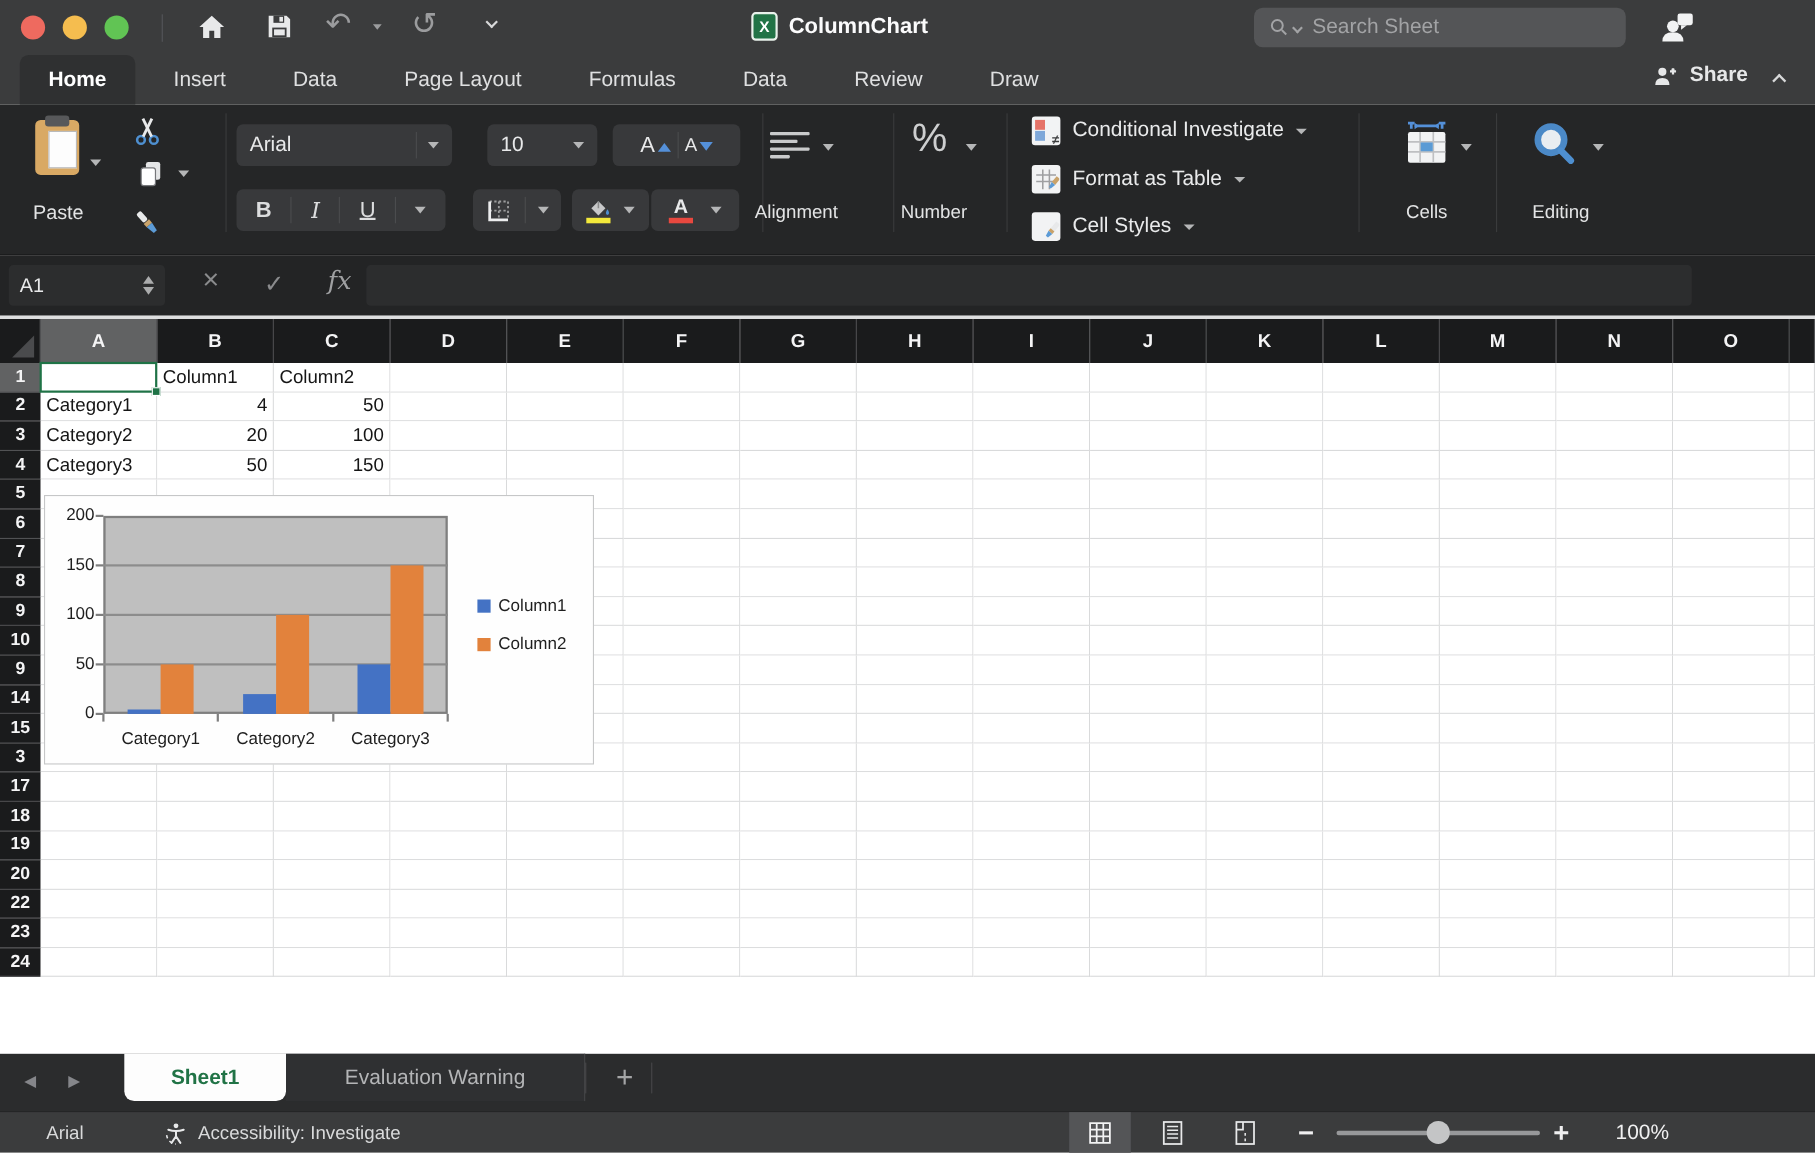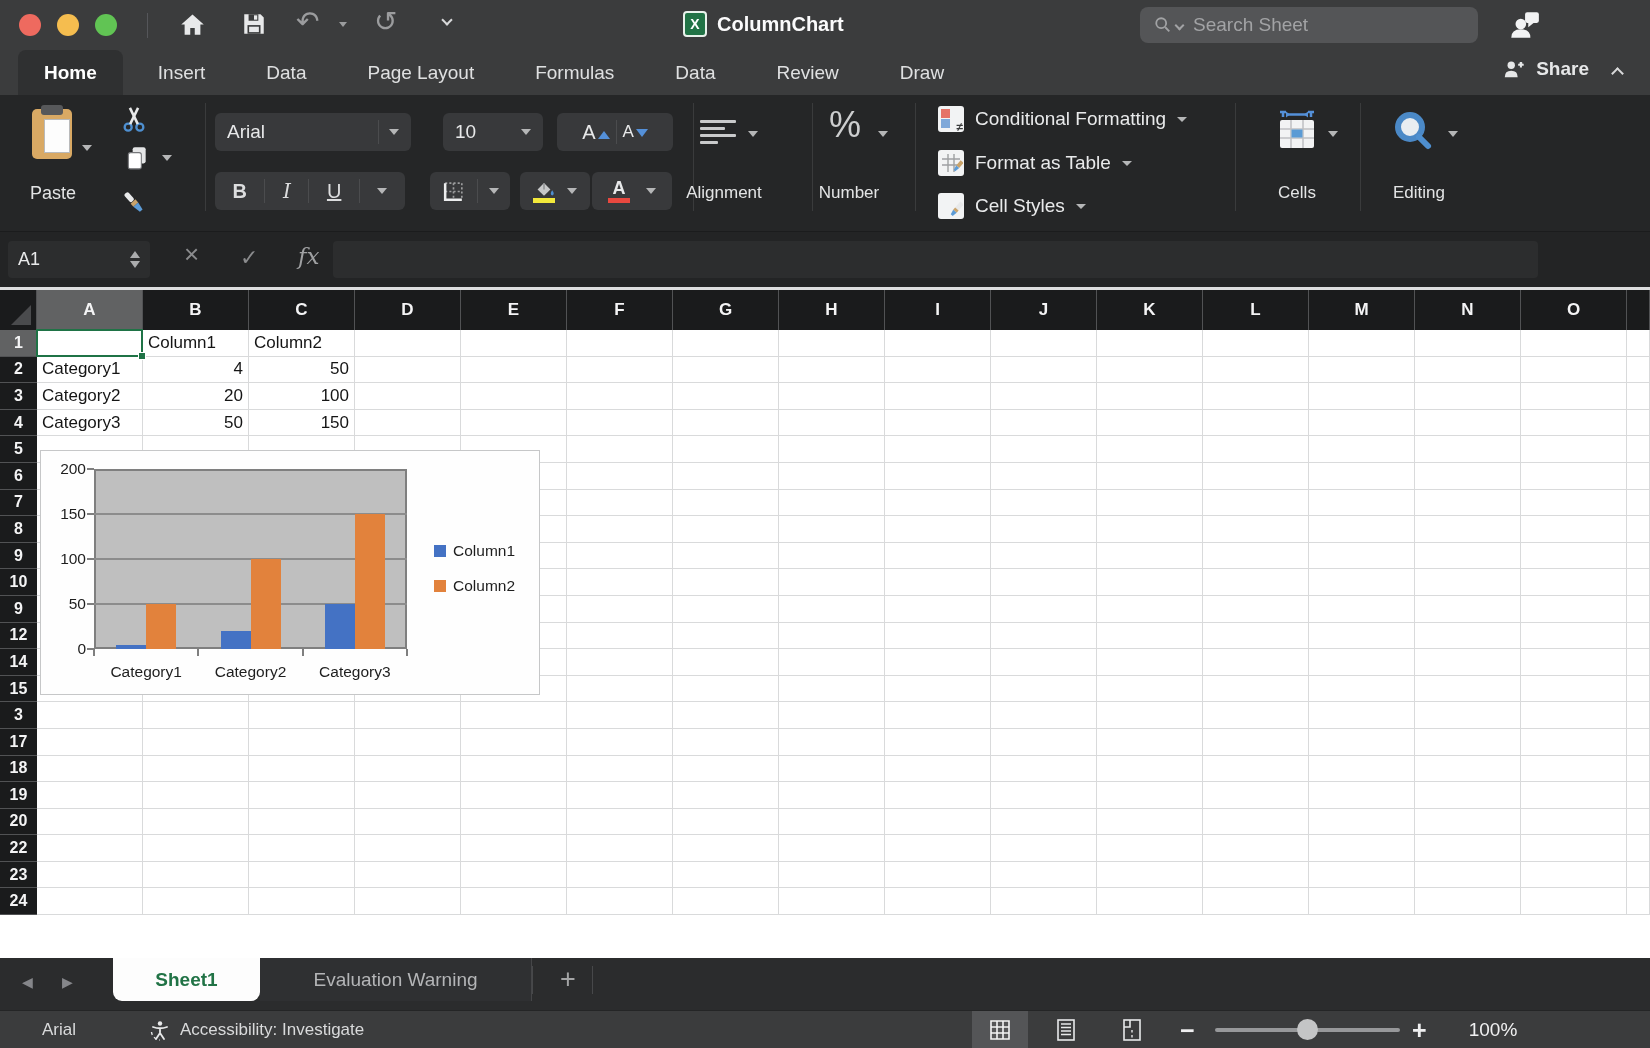--- a/index.html
+++ b/index.html
@@ -292,21 +292,21 @@
     <div class="rb-label" style="left:799px; top:88px; width:100px;">Number</div>
     <span class="vdiv" style="left:915px;"></span>
 
     <div class="style-row" style="top:6px;">
       <span class="sicon">
         <span class="w-grid"></span>
         <i style="position:absolute;left:3px;top:3px;width:9px;height:9px;background:#E57368;"></i>
         <i style="position:absolute;left:3px;top:13px;width:9px;height:9px;background:#7FA8D9;"></i>
         <b style="position:absolute;right:1px;bottom:-2px;font-size:12px;color:#3A3B3C;">≠</b>
       </span>
-      <span>Conditional Formatting</span>
+      <span>Conditional Investigate</span>
       <span class="caret" style="border-top-width:5px;"></span>
     </div>
     <div class="style-row" style="top:50px;">
       <span class="sicon">
         <span class="w-grid"></span>
         <svg style="position:absolute;left:1px;top:1px;" width="24" height="24" viewBox="0 0 24 24">
             <path d="M3 8 H21 M3 14 H21 M9 3 V21 M15 3 V21" stroke="#9FA0A2" stroke-width="1.4"></path>
             <g transform="rotate(40 17 17)">
               <rect x="15.5" y="8" width="4" height="7" fill="#C9A36B"></rect>
               <path d="M15.5 15 h4 l-1 5 h-2 Z" fill="#5C9BD6"></path>
@@ -580,39 +580,20 @@
           <div class="g-cell" style="width: 106px;"></div>
           <div class="g-cell" style="width: 106px;"></div>
           <div class="g-cell" style="width: 106px;"></div>
           <div class="g-cell" style="width: 106px;"></div>
           <div class="g-cell" style="width: 106px;"></div>
           <div class="g-cell" style="width: 106px;"></div>
           <div class="g-cell" style="width: 23px;"></div>
         </div>
         <div class="g-row" style="height: 26.6px;">
           <div class="g-rh">9</div>
-          <div class="g-cell" style="width: 106px;"></div>
-          <div class="g-cell" style="width: 106px;"></div>
-          <div class="g-cell" style="width: 106px;"></div>
-          <div class="g-cell" style="width: 106px;"></div>
-          <div class="g-cell" style="width: 106px;"></div>
-          <div class="g-cell" style="width: 106px;"></div>
-          <div class="g-cell" style="width: 106px;"></div>
-          <div class="g-cell" style="width: 106px;"></div>
-          <div class="g-cell" style="width: 106px;"></div>
-          <div class="g-cell" style="width: 106px;"></div>
-          <div class="g-cell" style="width: 106px;"></div>
-          <div class="g-cell" style="width: 106px;"></div>
-          <div class="g-cell" style="width: 106px;"></div>
-          <div class="g-cell" style="width: 106px;"></div>
-          <div class="g-cell" style="width: 106px;"></div>
-          <div class="g-cell" style="width: 23px;"></div>
-        </div>
-        <div class="g-row" style="height: 26.6px;">
-          <div class="g-rh">12</div>
           <div class="g-cell" style="width: 106px;"></div>
           <div class="g-cell" style="width: 106px;"></div>
           <div class="g-cell" style="width: 106px;"></div>
           <div class="g-cell" style="width: 106px;"></div>
           <div class="g-cell" style="width: 106px;"></div>
           <div class="g-cell" style="width: 106px;"></div>
           <div class="g-cell" style="width: 106px;"></div>
           <div class="g-cell" style="width: 106px;"></div>
           <div class="g-cell" style="width: 106px;"></div>
           <div class="g-cell" style="width: 106px;"></div>

